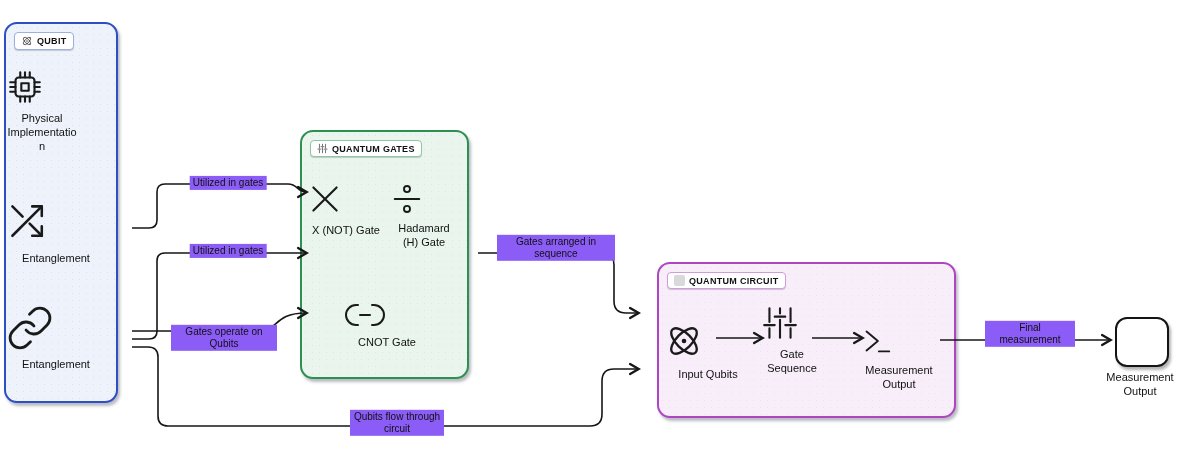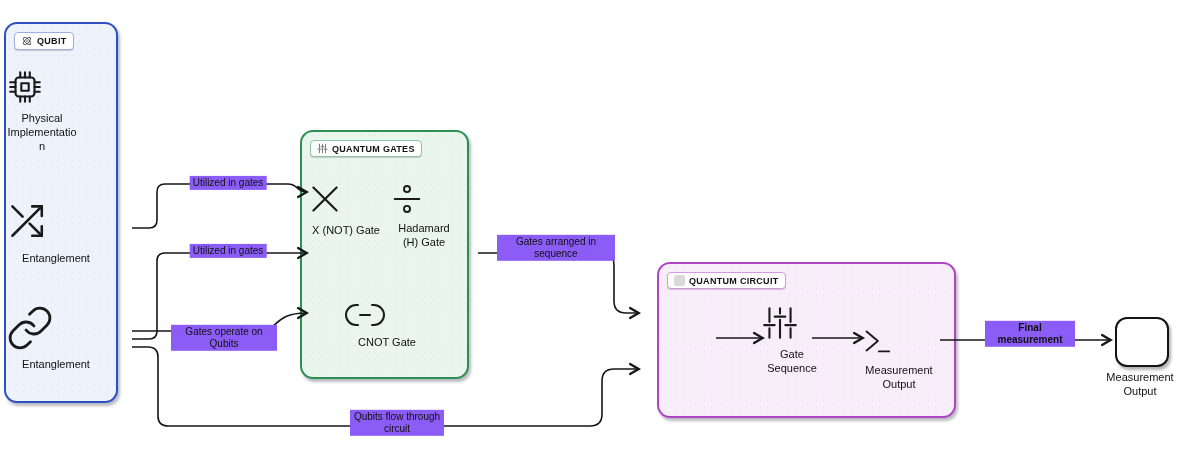--- a/index.html
+++ b/index.html
@@ -132,20 +132,28 @@
       <div class="node-label">CNOT Gate</div>
     </div>
   </div>
 
   <div class="group group-circuit" style="--accent: #ae46c4; --fill: #f8eefa; --pill-border: #d39adf;">
     <div class="pill">
       <span class="sq-icon"></span>
       <span>QUANTUM CIRCUIT</span>
     </div>
 
+    <div class="node n-input">
+      <svg width="42" height="42" viewBox="0 0 36 36" class="ico">
+        <ellipse cx="18" cy="18" rx="14" ry="6.5" transform="rotate(45 18 18)"></ellipse>
+        <ellipse cx="18" cy="18" rx="14" ry="6.5" transform="rotate(-45 18 18)"></ellipse>
+        <circle cx="18" cy="18" r="2" fill="#1a1a1a" stroke="none"></circle>
+      </svg>
+      <div class="node-label">Input Qubits</div>
+    </div>
 
     <div class="node n-seq">
       <svg width="38" height="38" viewBox="0 0 36 36" class="ico" stroke-width="2.2">
         <path d="M8 4 V17 M8 23 V32 M3 20 H13 M18 4 V9 M18 15 V32 M13 12 H23 M28 4 V17 M28 23 V32 M23 20 H33"></path>
       </svg>
       <div class="node-label">Gate Sequence</div>
     </div>
 
     <div class="node n-meas">
       <svg width="34" height="34" viewBox="0 0 36 36" class="ico" stroke-width="2.2">
@@ -173,15 +181,15 @@
     <path d="M940 340 H1110" marker-end="url(#arr)"></path>
     <path d="M716 338 H762" marker-end="url(#arr)"></path>
     <path d="M812 338 H862" marker-end="url(#arr)"></path>
   </svg>
 
   <div class="edge-label" style="left:228px;top:183px;">Utilized in gates</div>
   <div class="edge-label" style="left:228px;top:251px;">Utilized in gates</div>
   <div class="edge-label" style="left:224px;top:338px;width:100px;">Gates operate on Qubits</div>
   <div class="edge-label" style="left:397px;top:423px;width:88px;">Qubits flow through circuit</div>
   <div class="edge-label" style="left:556px;top:248px;width:112px;">Gates arranged in sequence</div>
-  <div class="edge-label" style="left:1030px;top:334px;width:84px;font-weight:bold;">Final measurement</div>
+  <div class="edge-label" style="left:1030px;top:334px;width:84px;">Final measurement</div>
 
 </div>
 
 </body></html>

